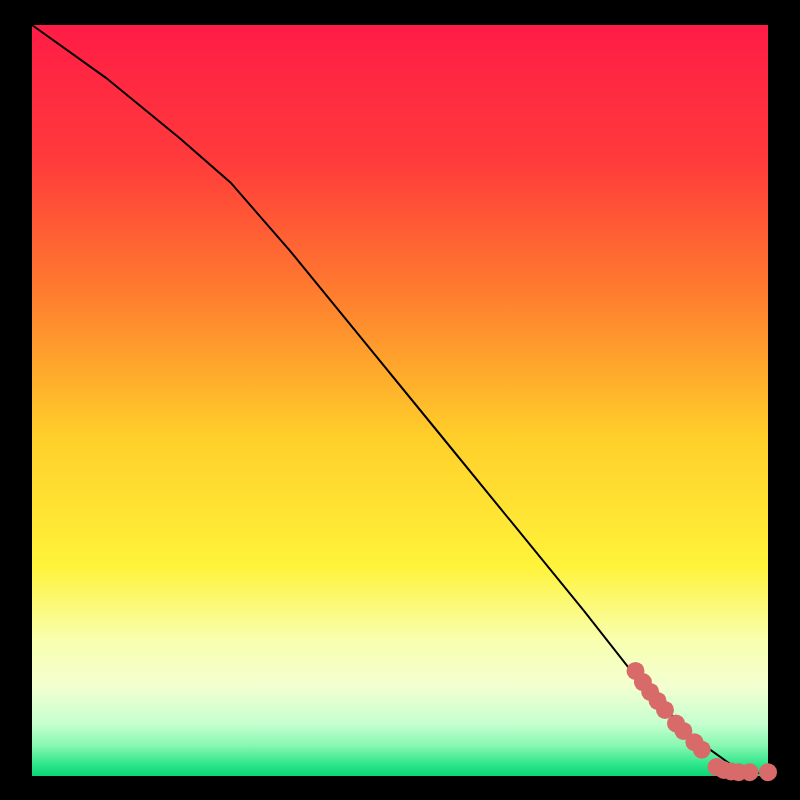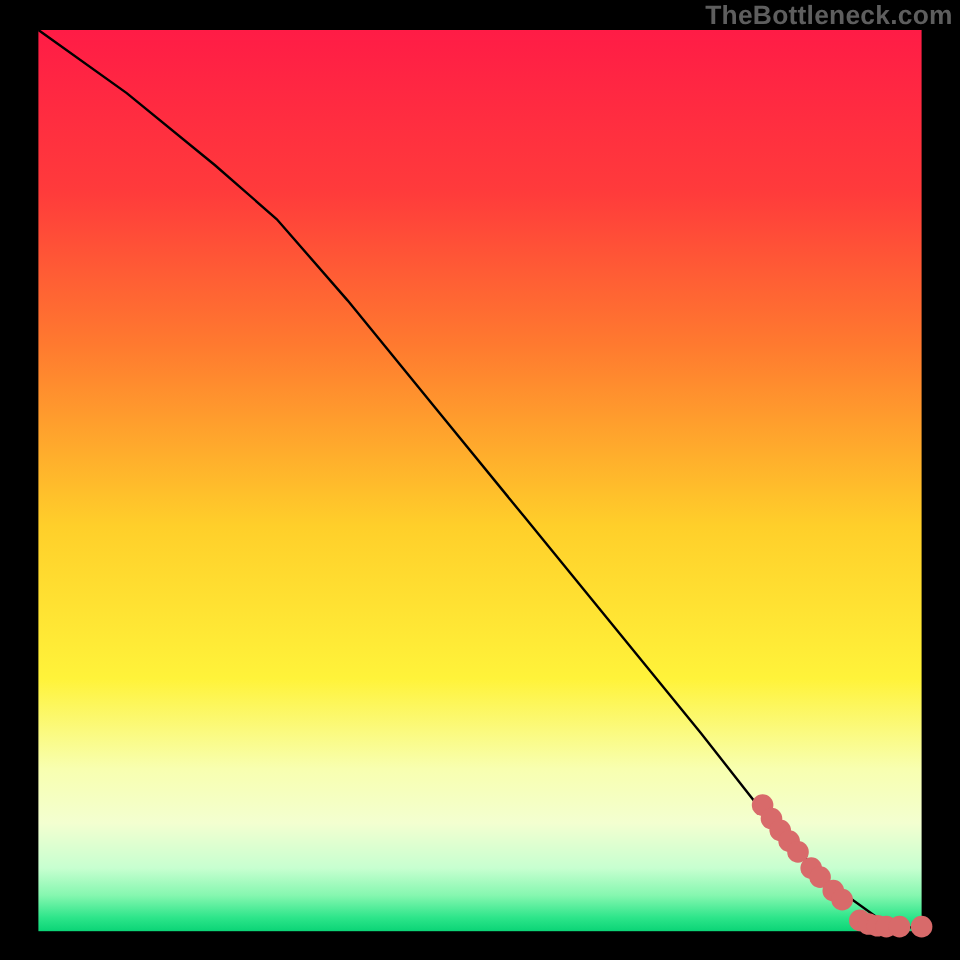--- a/index.html
+++ b/index.html
@@ -31,21 +31,20 @@
     position: absolute;
     inset: 0;
     width: 800px;
     height: 800px;
   }
 </style>
 </head>
 <body>
 
 <div class="stage">
-  <div class="watermark">TheBottleneck.com</div>
 
   <svg class="plot" viewBox="0 0 800 800">
     <defs>
       <linearGradient id="bg-grad" x1="0" y1="0" x2="0" y2="1">
           <stop offset="0.00%" stop-color="#ff1c46"></stop>
           <stop offset="18.00%" stop-color="#ff3b3b"></stop>
           <stop offset="35.00%" stop-color="#ff7a2f"></stop>
           <stop offset="55.00%" stop-color="#ffcf2a"></stop>
           <stop offset="72.00%" stop-color="#fff33a"></stop>
           <stop offset="82.00%" stop-color="#f8ffb0"></stop>

